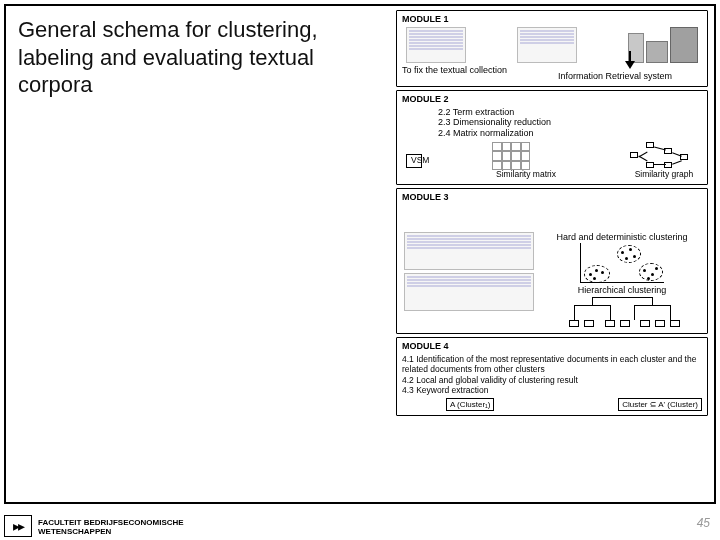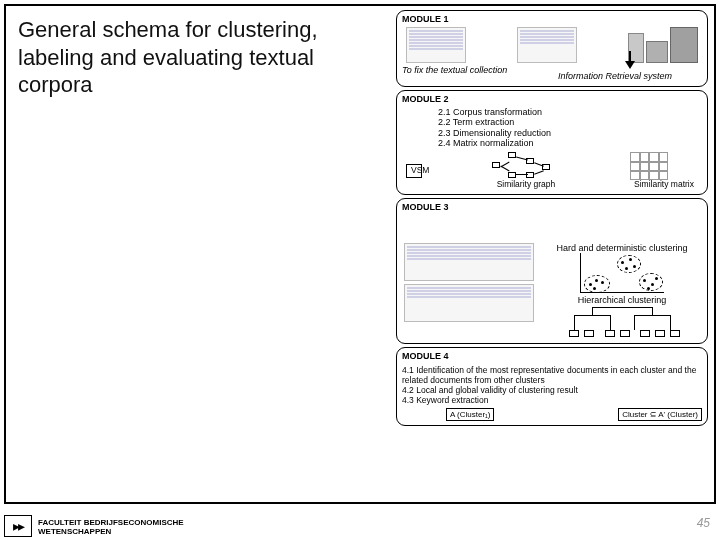--- a/index.html
+++ b/index.html
@@ -29,21 +29,21 @@
     position: absolute;
     top: 4px;
     right: 6px;
     width: 312px;
     display: flex;
     flex-direction: column;
     gap: 3px;
   }
   .module {
     border: 1px solid #000;
-    border-radius: 9px;
+    border-radius: 1px;
     padding: 3px 5px 4px 5px;
     background: #fff;
     font-size: 9px;
     line-height: 1.15;
     position: relative;
   }
   .module-title {
     font-weight: 700;
     font-size: 9px;
     margin-bottom: 3px;
@@ -65,21 +65,20 @@
   .icon-line { height: 2px; background: #cfcfe6; }
   .icon-server {
     display: flex; align-items: flex-end; gap: 2px;
   }
   .srv-a { width: 16px; height: 30px; background: #c8c8c8; border: 1px solid #888; }
   .srv-b { width: 22px; height: 22px; background: #b0b0b0; border: 1px solid #777; }
   .srv-c { width: 28px; height: 36px; background: #a0a0a0; border: 1px solid #666; }
   .m1-row2 {
     display: flex; justify-content: space-between; align-items: flex-start;
     margin-top: 2px;
-    font-style: italic;
   }
   .m1-left { width: 48%; font-size: 9px; }
   .m1-right { width: 48%; font-size: 9px; }
   .arrow-down {
     width: 0; height: 0;
     border-left: 5px solid transparent;
     border-right: 5px solid transparent;
     border-top: 8px solid #000;
     position: relative;
   }
@@ -198,62 +197,61 @@
         <div class="m1-right">
           <div class="arrow-down"></div>
           <div>Information Retrieval system</div>
         </div>
       </div>
     </div>
 
     <div class="module">
       <div class="module-title">MODULE 2</div>
       <div class="m2-list">
-        <div>2.1 Corpus transformation</div>
         <div>2.2 Term extraction</div>
         <div>2.3 Dimensionality reduction</div>
         <div>2.4 Matrix normalization</div>
       </div>
       <div class="m2-row">
         <div style="text-align:center">
           <div class="vsm-box">VSM</div>
+        </div>
+        <div style="text-align:center">
+          <div class="grid-icon">
+            <div></div>
+              <div></div>
+              <div></div>
+              <div></div>
+            <div></div>
+              <div></div>
+              <div></div>
+              <div></div>
+            <div></div>
+              <div></div>
+              <div></div>
+              <div></div>
+          </div>
+          <div class="sim-label">Similarity matrix</div>
         </div>
         <div style="text-align:center">
           <div class="graph-icon">
             <div class="node" style="left:0;top:10px"></div>
             <div class="node" style="left:16px;top:0"></div>
             <div class="node" style="left:16px;top:20px"></div>
             <div class="node" style="left:34px;top:6px"></div>
             <div class="node" style="left:34px;top:20px"></div>
             <div class="node" style="left:50px;top:12px"></div>
             <div class="edge" style="left:8px;top:12px;width:10px;transform:rotate(-30deg)"></div>
             <div class="edge" style="left:8px;top:16px;width:10px;transform:rotate(30deg)"></div>
             <div class="edge" style="left:24px;top:6px;width:12px;transform:rotate(15deg)"></div>
             <div class="edge" style="left:24px;top:22px;width:12px"></div>
             <div class="edge" style="left:42px;top:12px;width:10px;transform:rotate(20deg)"></div>
             <div class="edge" style="left:42px;top:20px;width:10px;transform:rotate(-20deg)"></div>
           </div>
           <div class="sim-label">Similarity graph</div>
-        </div>
-        <div style="text-align:center">
-          <div class="grid-icon">
-            <div></div>
-              <div></div>
-              <div></div>
-              <div></div>
-            <div></div>
-              <div></div>
-              <div></div>
-              <div></div>
-            <div></div>
-              <div></div>
-              <div></div>
-              <div></div>
-          </div>
-          <div class="sim-label">Similarity matrix</div>
         </div>
       </div>
     </div>
 
     <div class="module" style="min-height:110px">
       <div class="module-title">MODULE 3</div>
       <div class="m3-content">
         <div class="m3-left">
           <div class="screenshot-box">
             <div class="bar"></div>

